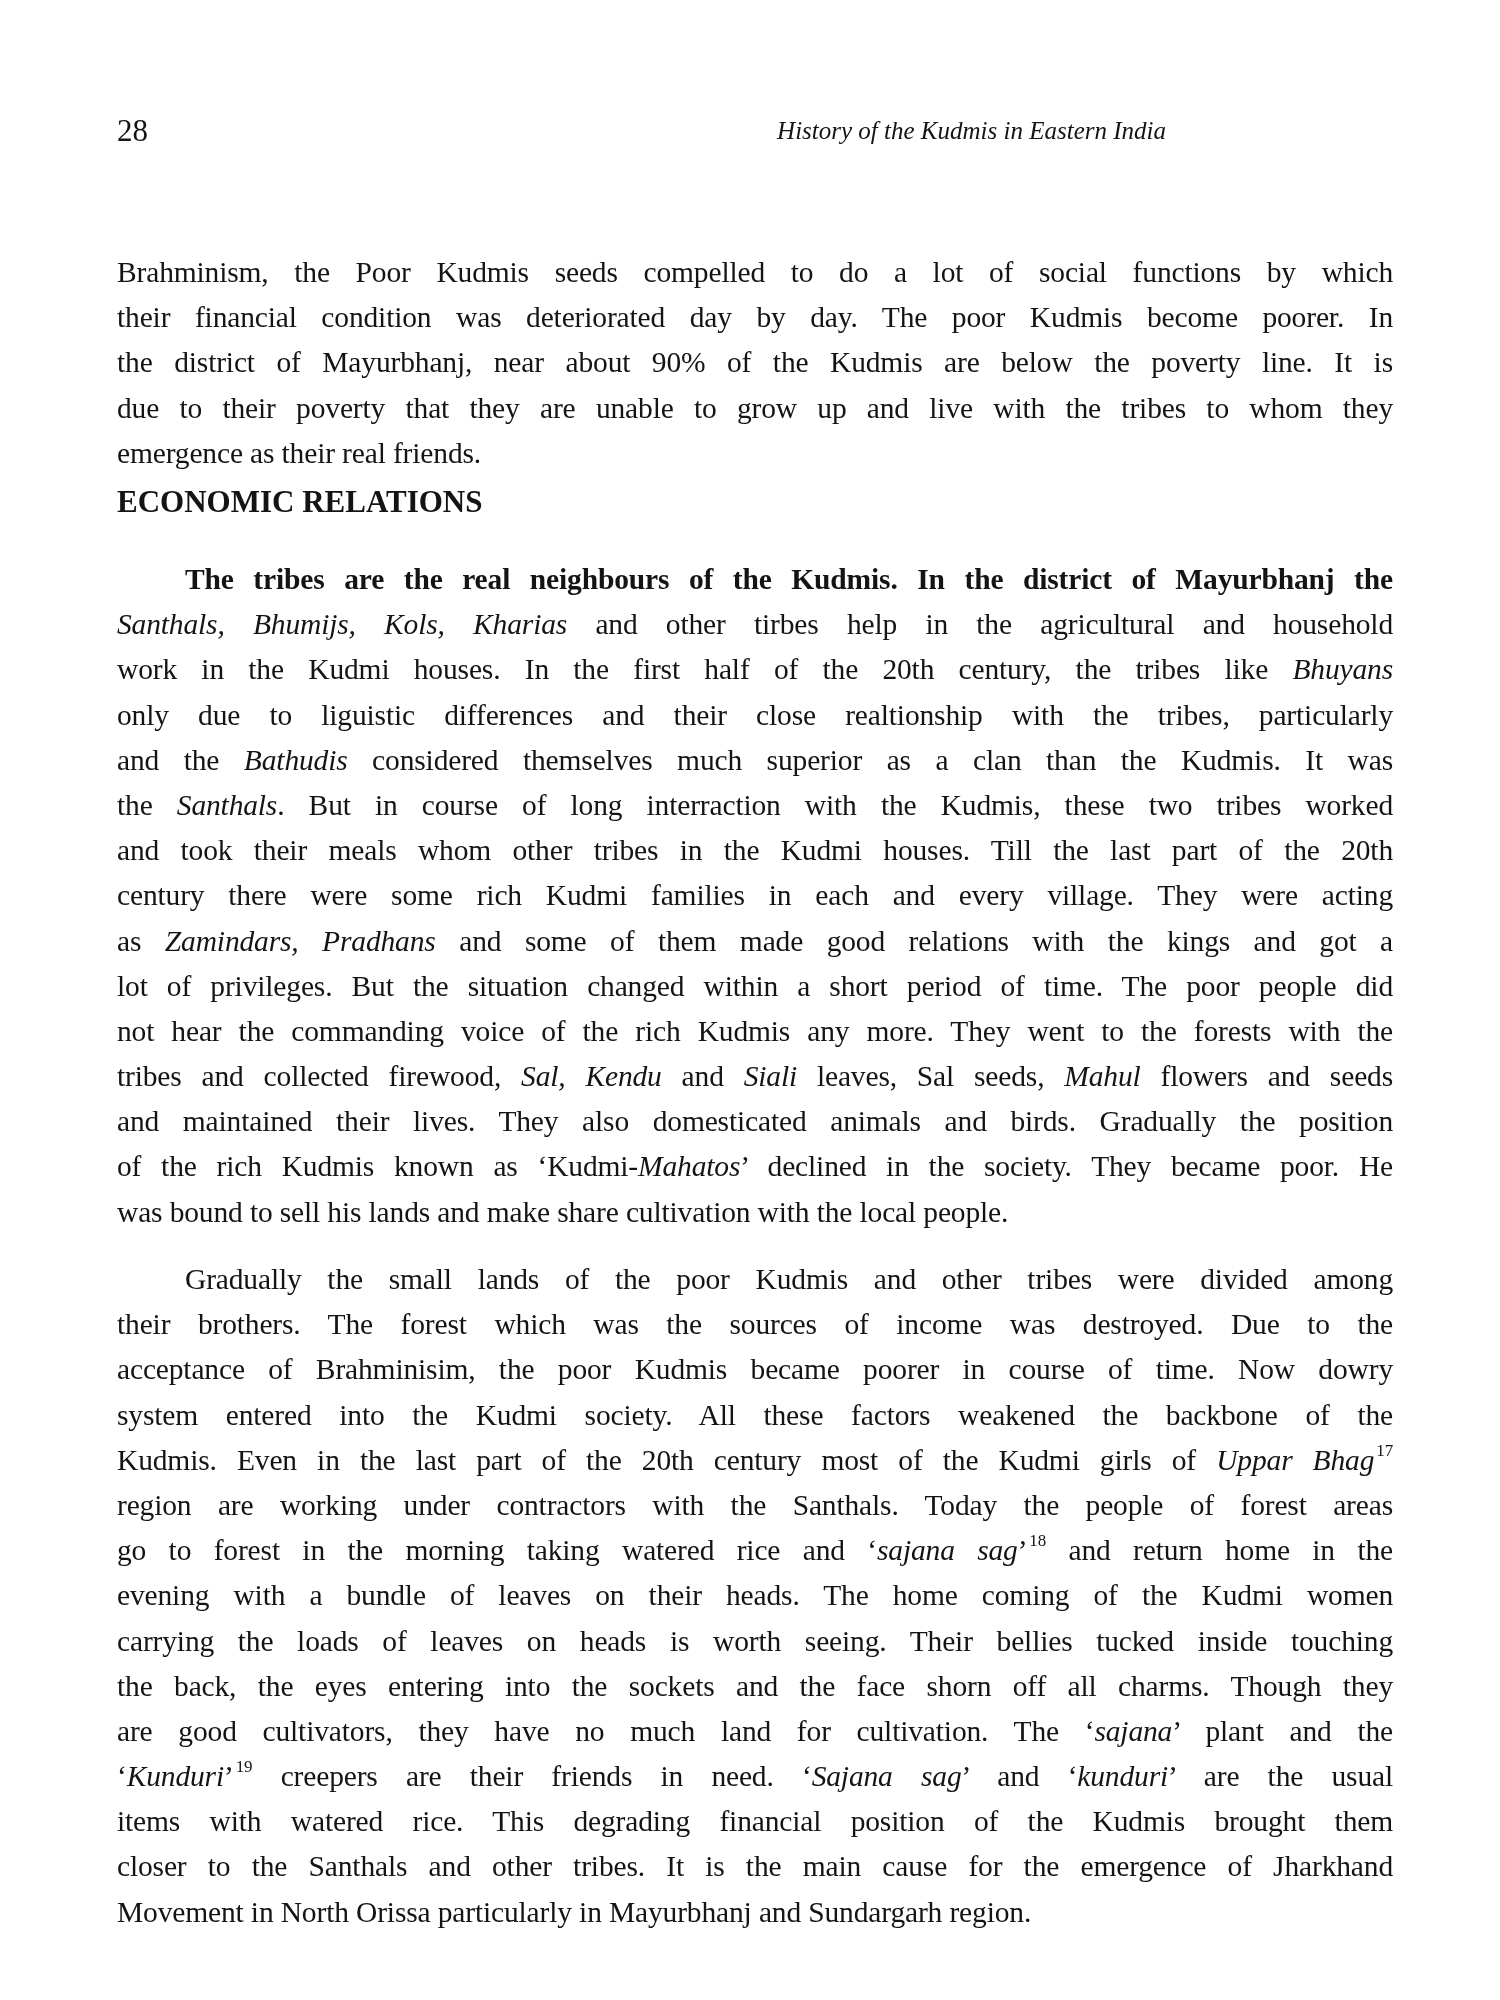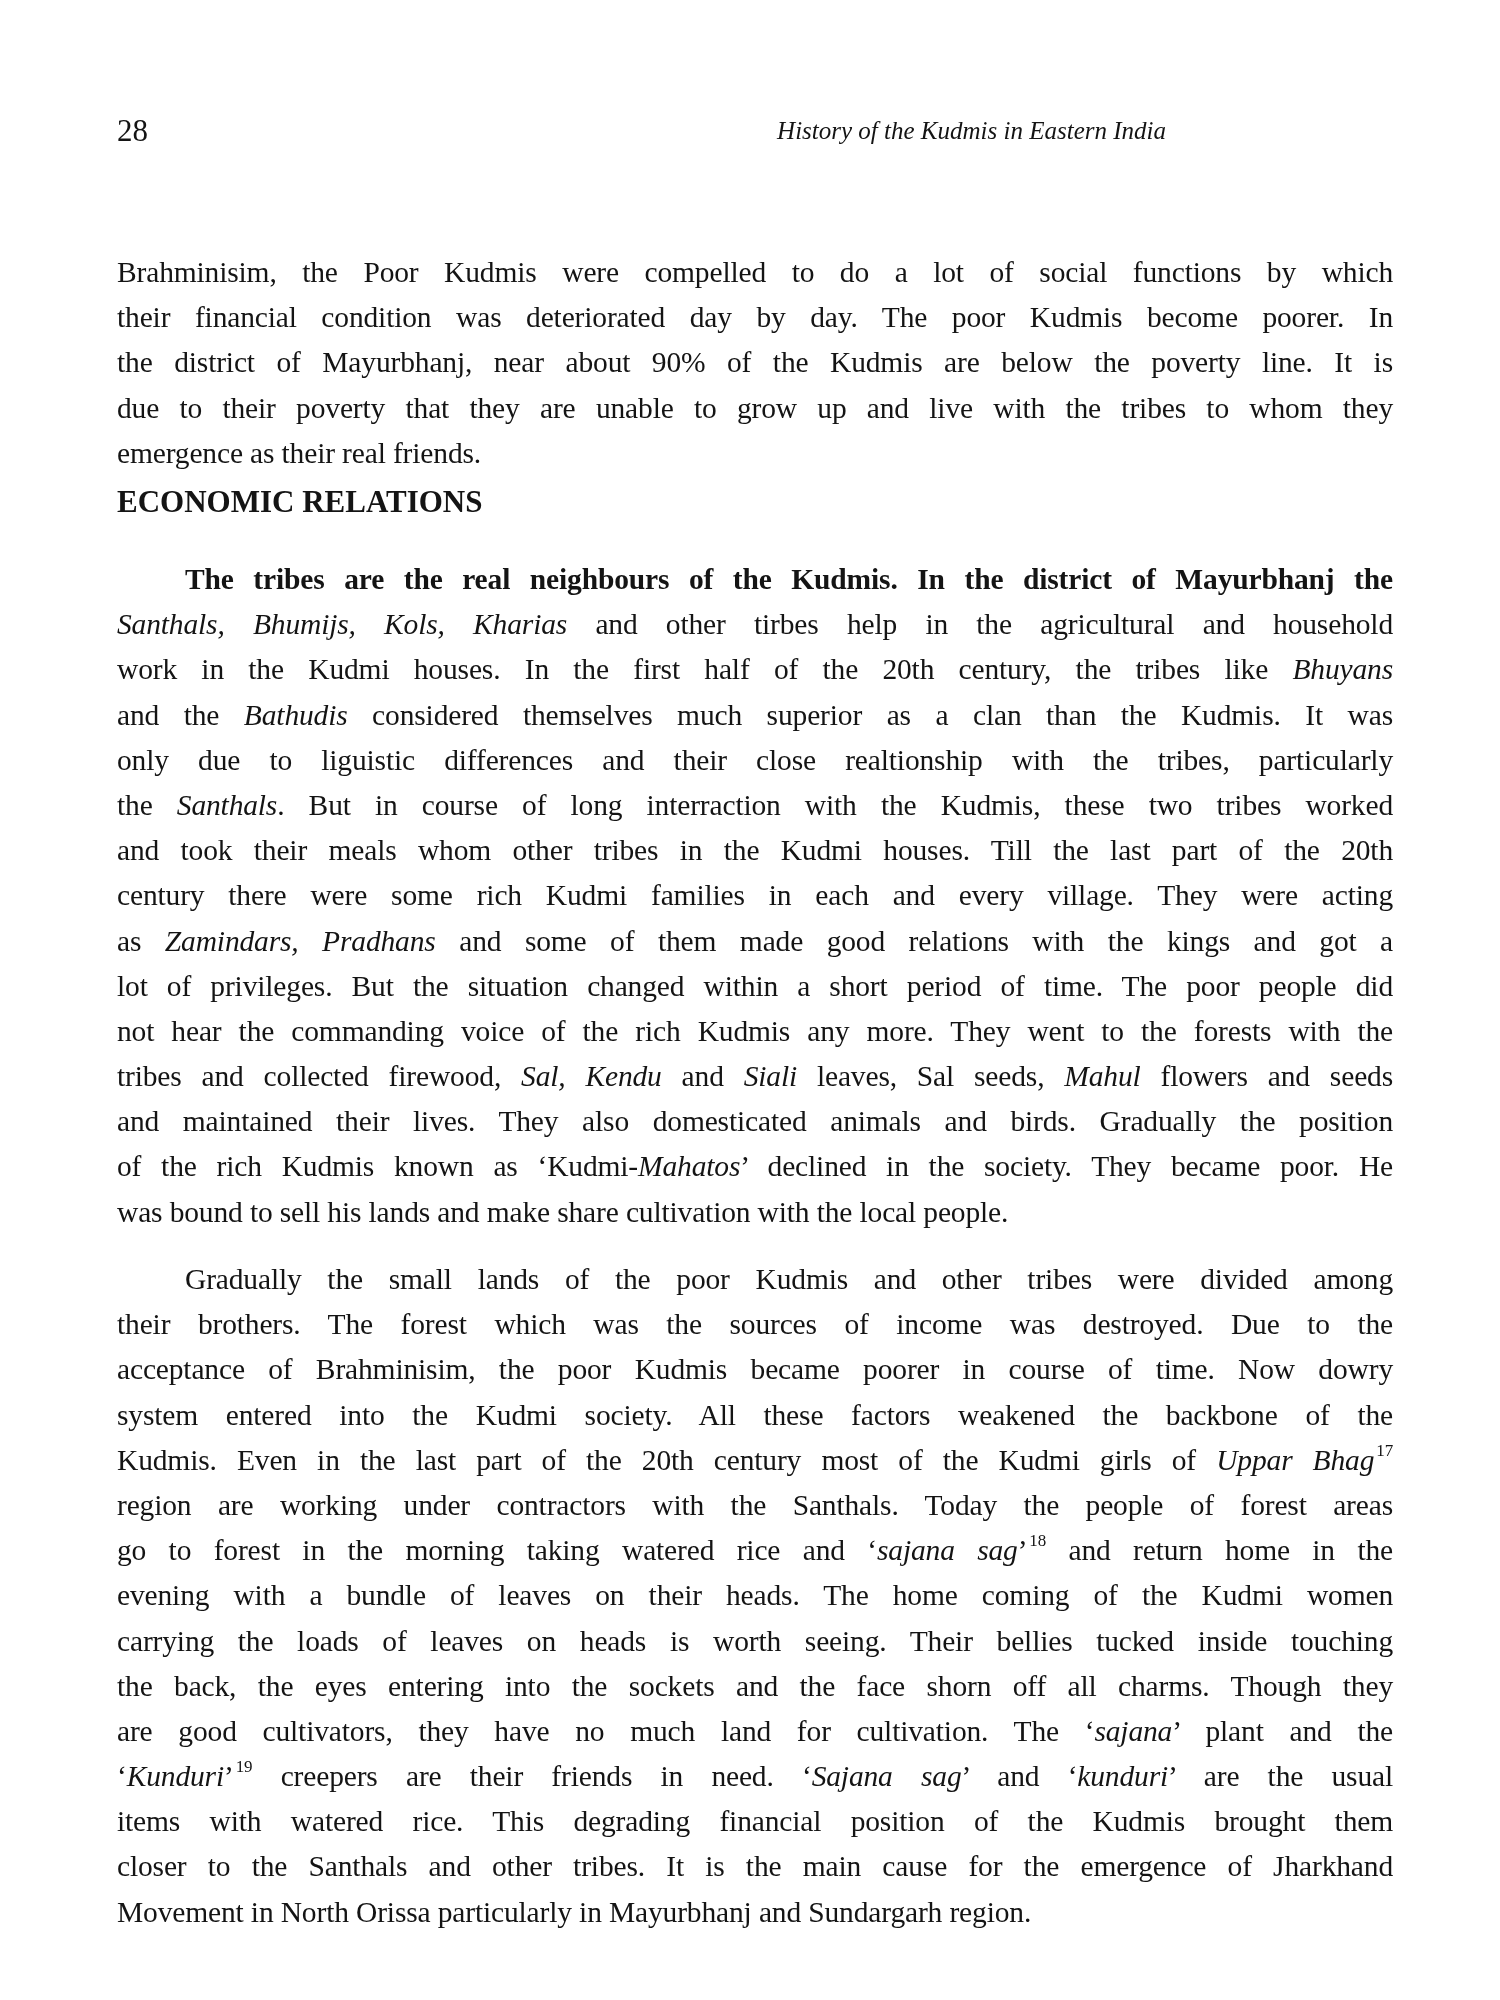--- a/index.html
+++ b/index.html
@@ -96,35 +96,35 @@
   </style>
 </head>
 <body>
 
 <div class="page-header">
   <span class="page-number">28</span>
   <span class="running-head">History of the Kudmis in Eastern India</span>
 </div>
 
 <div class="body-text para-1">
-    <div class="line"><span class="line-inner"><span>Brahminisim, the Poor Kudmis were compelled to do a lot of social functions by which</span></span></div>
+    <div class="line"><span class="line-inner"><span>Brahminism, the Poor Kudmis seeds compelled to do a lot of social functions by which</span></span></div>
     <div class="line"><span class="line-inner"><span>their financial condition was deteriorated day by day. The poor Kudmis become poorer. In</span></span></div>
     <div class="line"><span class="line-inner"><span>the district of Mayurbhanj, near about 90% of the Kudmis are below the poverty line. It is</span></span></div>
     <div class="line"><span class="line-inner"><span>due to their poverty that they are unable to grow up and live with the tribes to whom they</span></span></div>
     <div class="line last"><span class="line-inner"><span>emergence as their real friends.</span></span></div>
   </div>
 
 <div class="section-heading">ECONOMIC RELATIONS</div>
 
 <div class="body-text para-2">
     <div class="line" style="padding-left: 68px; width: calc(100% - 68px);"><span class="line-inner" style="width: calc(100% + 0px); font-weight: bold;"><span>The tribes are the real neighbours of the Kudmis. In the district of Mayurbhanj the</span></span></div>
     <div class="line"><span class="line-inner"><span class="seg-i">Santhals, Bhumijs, Kols, Kharias</span><span> and other tirbes help in the agricultural and household</span></span></div>
     <div class="line"><span class="line-inner"><span>work in the Kudmi houses. In the first half of the 20th century, the tribes like </span><span class="seg-i">Bhuyans</span></span></div>
+    <div class="line"><span class="line-inner"><span>only due to liguistic differences and their close realtionship with the tribes, particularly</span></span></div>
     <div class="line"><span class="line-inner"><span>and the </span><span class="seg-i">Bathudis</span><span> considered themselves much superior as a clan than the Kudmis. It was</span></span></div>
-    <div class="line"><span class="line-inner"><span>only due to liguistic differences and their close realtionship with the tribes, particularly</span></span></div>
     <div class="line"><span class="line-inner"><span>the </span><span class="seg-i">Santhals</span><span>. But in course of long interraction with the Kudmis, these two tribes worked</span></span></div>
     <div class="line"><span class="line-inner"><span>and took their meals whom other tribes in the Kudmi houses. Till the last part of the 20th</span></span></div>
     <div class="line"><span class="line-inner"><span>century there were some rich Kudmi families in each and every village. They were acting</span></span></div>
     <div class="line"><span class="line-inner"><span>as </span><span class="seg-i">Zamindars, Pradhans</span><span> and some of them made good relations with the kings and got a</span></span></div>
     <div class="line"><span class="line-inner"><span>lot of privileges. But the situation changed within a short period of time. The poor people did</span></span></div>
     <div class="line"><span class="line-inner"><span>not hear the commanding voice of the rich Kudmis any more. They went to the forests with the</span></span></div>
     <div class="line"><span class="line-inner"><span>tribes and collected firewood, </span><span class="seg-i">Sal, Kendu</span><span> and </span><span class="seg-i">Siali</span><span> leaves, Sal seeds, </span><span class="seg-i">Mahul</span><span> flowers and seeds</span></span></div>
     <div class="line"><span class="line-inner"><span>and maintained their lives. They also domesticated animals and birds. Gradually the position</span></span></div>
     <div class="line"><span class="line-inner"><span>of the rich Kudmis known as ‘Kudmi-</span><span class="seg-i">Mahatos</span><span>’ declined in the society. They became poor. He</span></span></div>
     <div class="line last"><span class="line-inner"><span>was bound to sell his lands and make share cultivation with the local people.</span></span></div>

